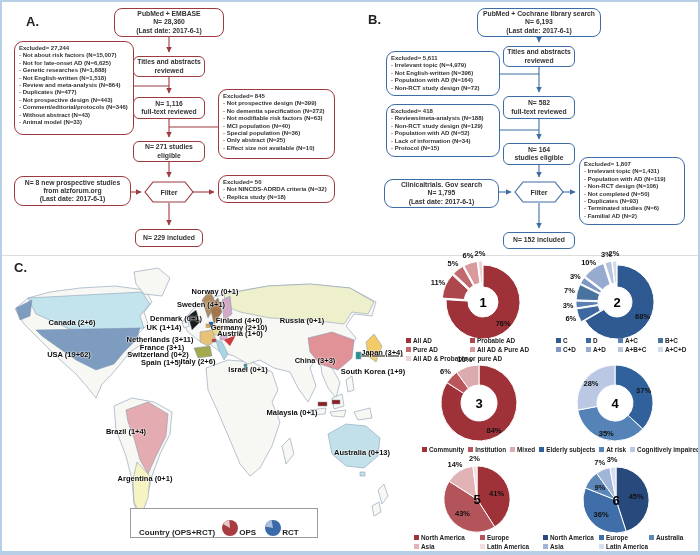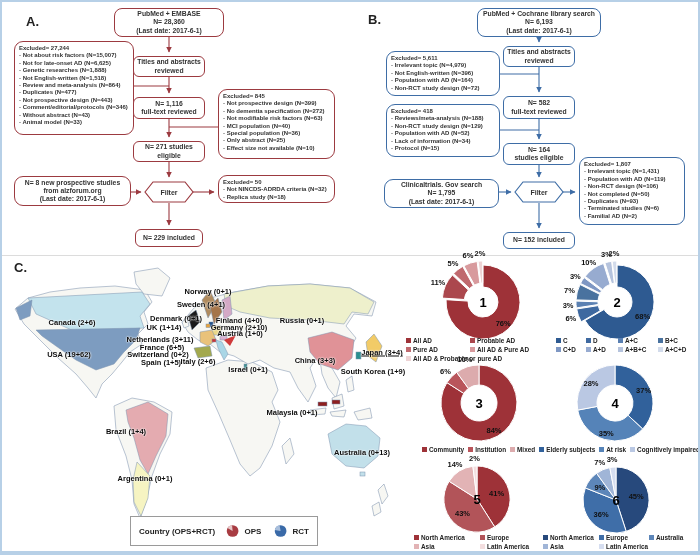--- a/index.html
+++ b/index.html
@@ -13,21 +13,21 @@
   .fbox .lines div{font-size:6.8px;line-height:8.2px;white-space:nowrap;}
   .red{border:1.3px solid #9c3a40;border-radius:6px;}
   .blue{border:1.3px solid #3e6da6;border-radius:6px;}
   .rr{border-radius:9px;}
   .xbox{position:absolute;box-sizing:border-box;padding:3px 4px;font-size:6px;line-height:7.4px;
         font-weight:700;color:#333;background:#fff;text-align:left;z-index:2;}
   .hexlabel{position:absolute;transform:translate(-50%,-50%);font-size:7px;font-weight:700;color:#333;z-index:3;}
   .map-label{position:absolute;transform:translate(-50%,-50%);font-size:7.5px;font-weight:700;color:#0e0e0e;
         white-space:nowrap;z-index:4;text-shadow:0 0 2px #fff,0 0 2px #fff;}
   .maplegend{position:absolute;left:128px;top:506px;width:188px;height:30px;border:1px solid #9a9a9a;
-        background:#fff;display:flex;align-items:center;gap:5px;padding:0 8px;box-sizing:border-box;z-index:4;margin-top:8px;}
+        background:#fff;display:flex;align-items:flex-end;padding:0 8px;box-sizing:border-box;z-index:4;}
   .maplegend .mlt{font-size:8px;font-weight:700;color:#222;margin-right:6px;white-space:nowrap;}
   .maplegend .mll{font-size:8px;font-weight:700;color:#222;}
   .legend{position:absolute;font-size:6.4px;font-weight:700;color:#222;z-index:4;}
   .g2{display:grid;grid-template-columns:64px 1fr;row-gap:2px;}
   .g4{display:grid;grid-template-columns:30px 32px 40px 1fr;row-gap:2px;}
   .row6{display:flex;justify-content:space-between;}
   .g2b{display:grid;grid-template-columns:66px 1fr;row-gap:2px;}
   .g3b{display:grid;grid-template-columns:56px 50px 1fr;row-gap:2px;}
   .litem{display:flex;align-items:center;gap:2px;white-space:nowrap;}
   .lsq{width:5px;height:5px;display:inline-block;flex:0 0 auto;}
@@ -268,26 +268,26 @@
       <rect x="234" y="100" width="3" height="6" fill="#3f8f8f"></rect>
       <polygon points="214,76 226,71 220,82" fill="#cf3a3a" stroke="none"></polygon>
     </g>
   </svg>
 
   <div>
       <div class="map-label" style="left: 70px; top: 320px;">Canada (2+6)</div>
       <div class="map-label" style="left: 67px; top: 352px;">USA (19+62)</div>
       <div class="map-label" style="left: 124px; top: 429px;">Brazil (1+4)</div>
       <div class="map-label" style="left: 143px; top: 476px;">Argentina (0+1)</div>
-      <div class="map-label" style="left: 206px; top: 289px; text-align: right;">Norway (0+1)</div>
+      <div class="map-label" style="left: 213px; top: 289px; text-align: right;">Norway (0+1)</div>
       <div class="map-label" style="left: 199px; top: 302px;">Sweden (4+1)</div>
       <div class="map-label" style="left: 174px; top: 316px;">Denmark (0+1)</div>
       <div class="map-label" style="left: 162px; top: 325px;">UK (1+14)</div>
       <div class="map-label" style="left: 158px; top: 337px;">Netherlands (3+11)</div>
-      <div class="map-label" style="left: 160px; top: 345px;">France (6+5)</div>
+      <div class="map-label" style="left: 160px; top: 345px;">France (3+1)</div>
       <div class="map-label" style="left: 156px; top: 352px;">Switzerland (0+2)</div>
       <div class="map-label" style="left: 159px; top: 360px;">Spain (1+5)</div>
       <div class="map-label" style="left: 196px; top: 359px;">Italy (2+6)</div>
       <div class="map-label" style="left: 237px; top: 318px;">Finland (4+0)</div>
       <div class="map-label" style="left: 237px; top: 325px;">Germany (2+10)</div>
       <div class="map-label" style="left: 238px; top: 331px;">Austria (1+0)</div>
       <div class="map-label" style="left: 284px; top: 318px; padding-left: 32px;">Russia (0+1)</div>
       <div class="map-label" style="left: 246px; top: 367px;">Israel (0+1)</div>
       <div class="map-label" style="left: 313px; top: 358px;">China (3+3)</div>
       <div class="map-label" style="left: 380px; top: 350px; text-decoration: underline;">Japan (3+4)</div>

